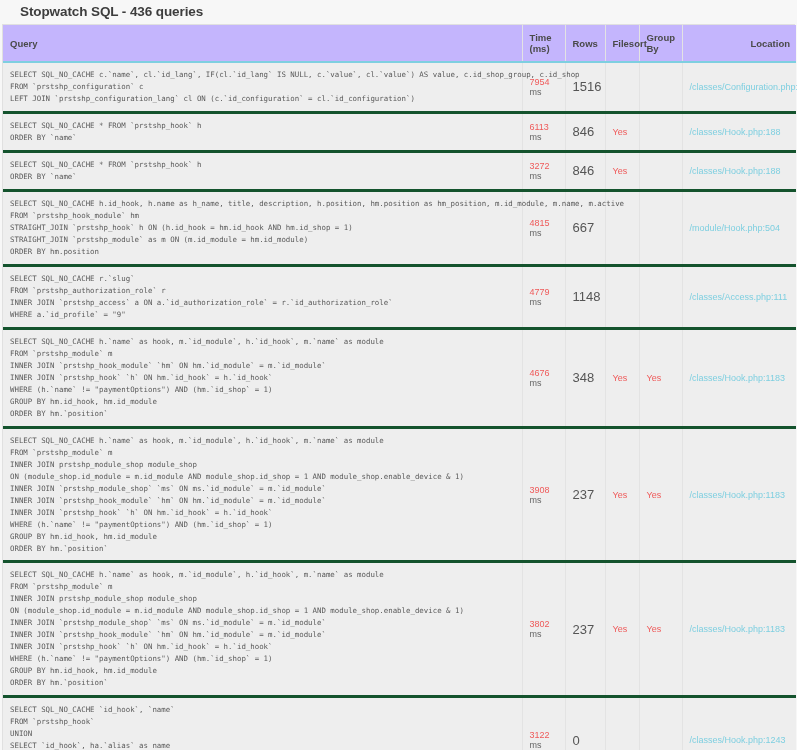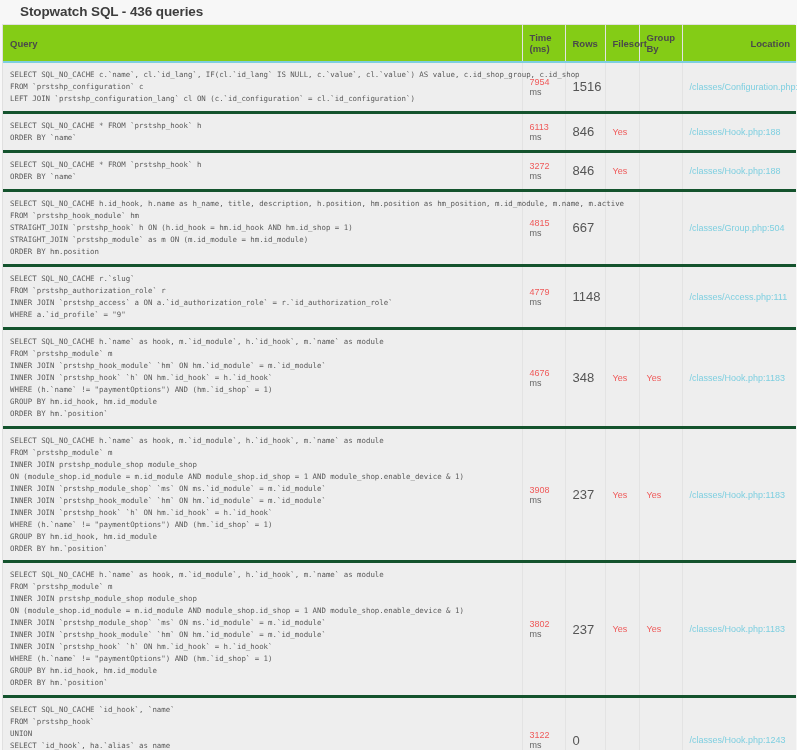--- a/index.html
+++ b/index.html
@@ -26,21 +26,21 @@
     background: #f0f0f0;
     border: 1px solid #e0e0e0;
   }
   table.sql-table {
     width: 100%;
     border-collapse: collapse;
     table-layout: fixed;
     font-size: 9px;
   }
   table.sql-table thead th {
-    background: #84cc16;
+    background: #c4b5fd;
     border-bottom: 2px solid #7ecfe0;
     border-right: 1px solid #e3e3e3;
     text-align: left;
     font-weight: bold;
     font-size: 9.5px;
     color: #4a4a4a;
     padding: 7px 6px 7px 7px;
     vertical-align: middle;
     font-family: "Liberation Sans", sans-serif;
   }
@@ -163,21 +163,21 @@
             <pre class="sql">SELECT SQL_NO_CACHE h.id_hook, h.name as h_name, title, description, h.position, hm.position as hm_position, m.id_module, m.name, m.active
 FROM `prstshp_hook_module` hm
 STRAIGHT_JOIN `prstshp_hook` h ON (h.id_hook = hm.id_hook AND hm.id_shop = 1)
 STRAIGHT_JOIN `prstshp_module` as m ON (m.id_module = hm.id_module)
 ORDER BY hm.position</pre>
           </td>
           <td><span class="time-val">4815</span> <span class="time-unit">ms</span></td>
           <td><span class="rows-val">667</span></td>
           <td><span class="flag-yes"></span></td>
           <td><span class="flag-yes"></span></td>
-          <td><a class="location-link" href="#">/classes/Group.php:504</a></td>
+          <td><a class="location-link" href="#">/module/Hook.php:504</a></td>
         </tr>
         <tr>
           <td class="query-cell">
             <pre class="sql">SELECT SQL_NO_CACHE r.`slug`
 FROM `prstshp_authorization_role` r
 INNER JOIN `prstshp_access` a ON a.`id_authorization_role` = r.`id_authorization_role`
 WHERE a.`id_profile` = "9"</pre>
           </td>
           <td><span class="time-val">4779</span> <span class="time-unit">ms</span></td>
           <td><span class="rows-val">1148</span></td>

